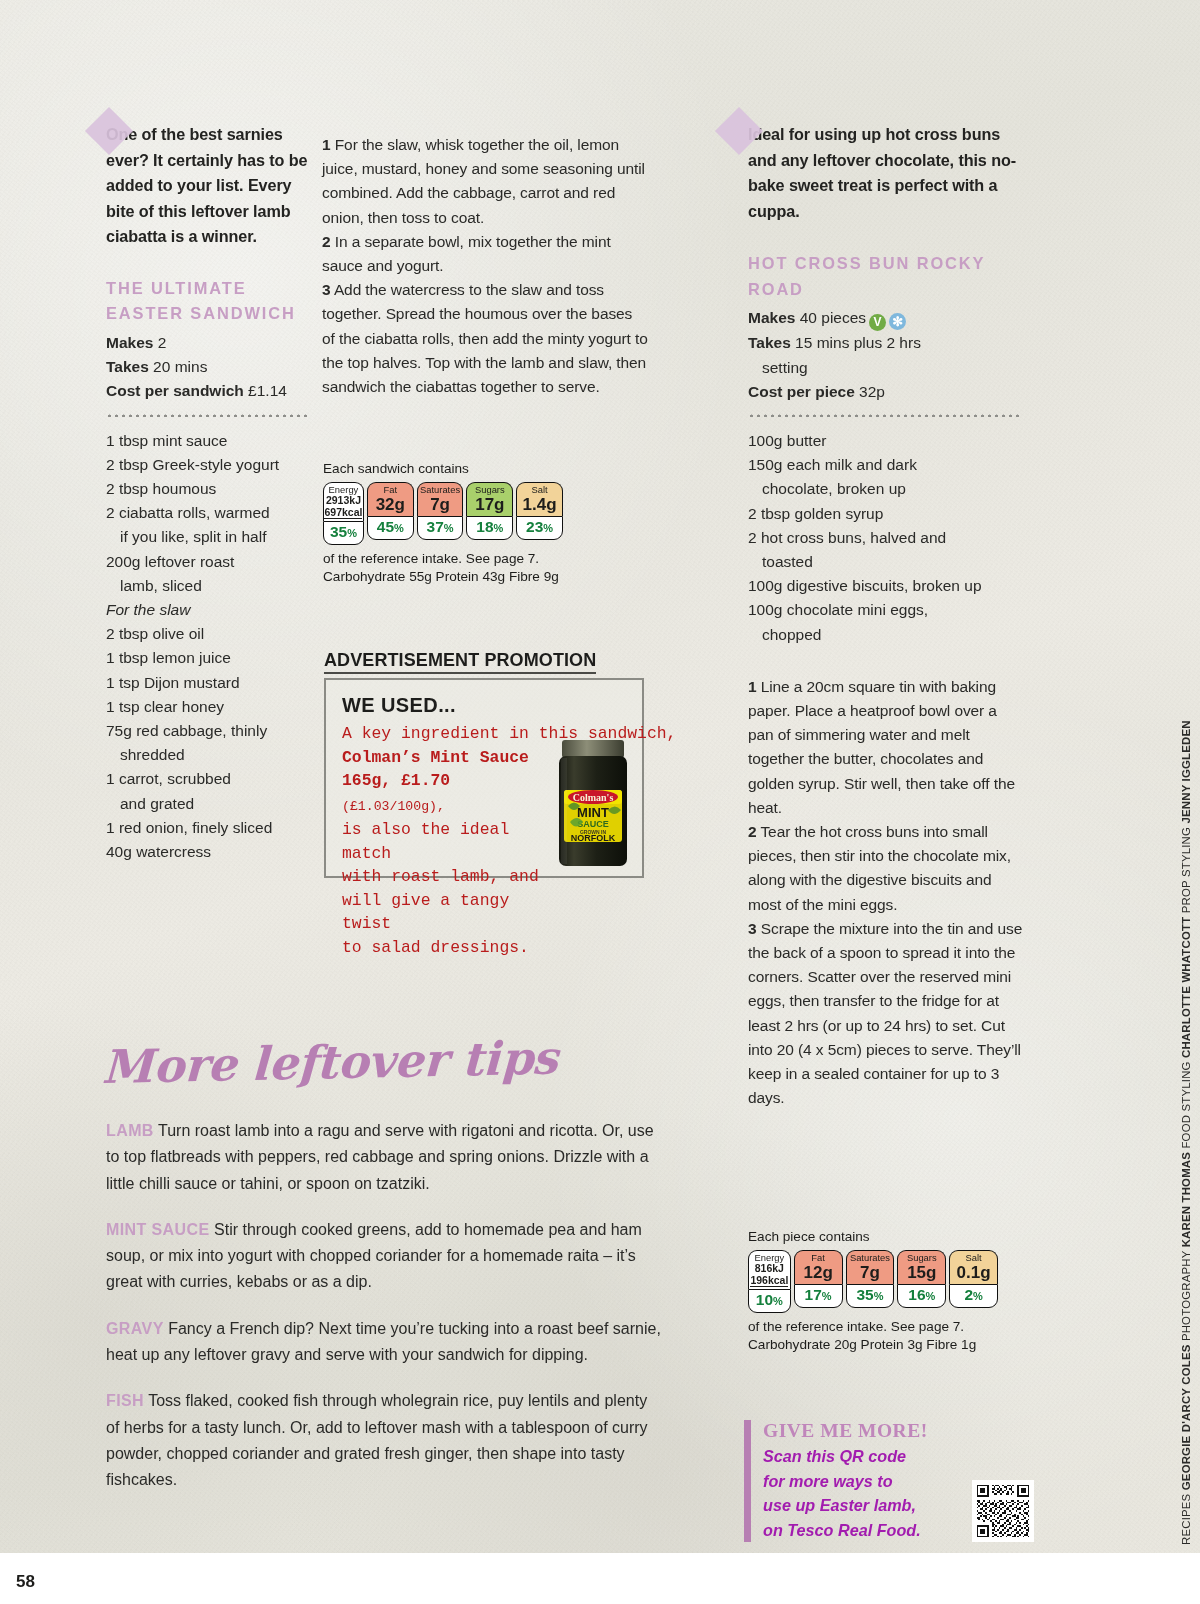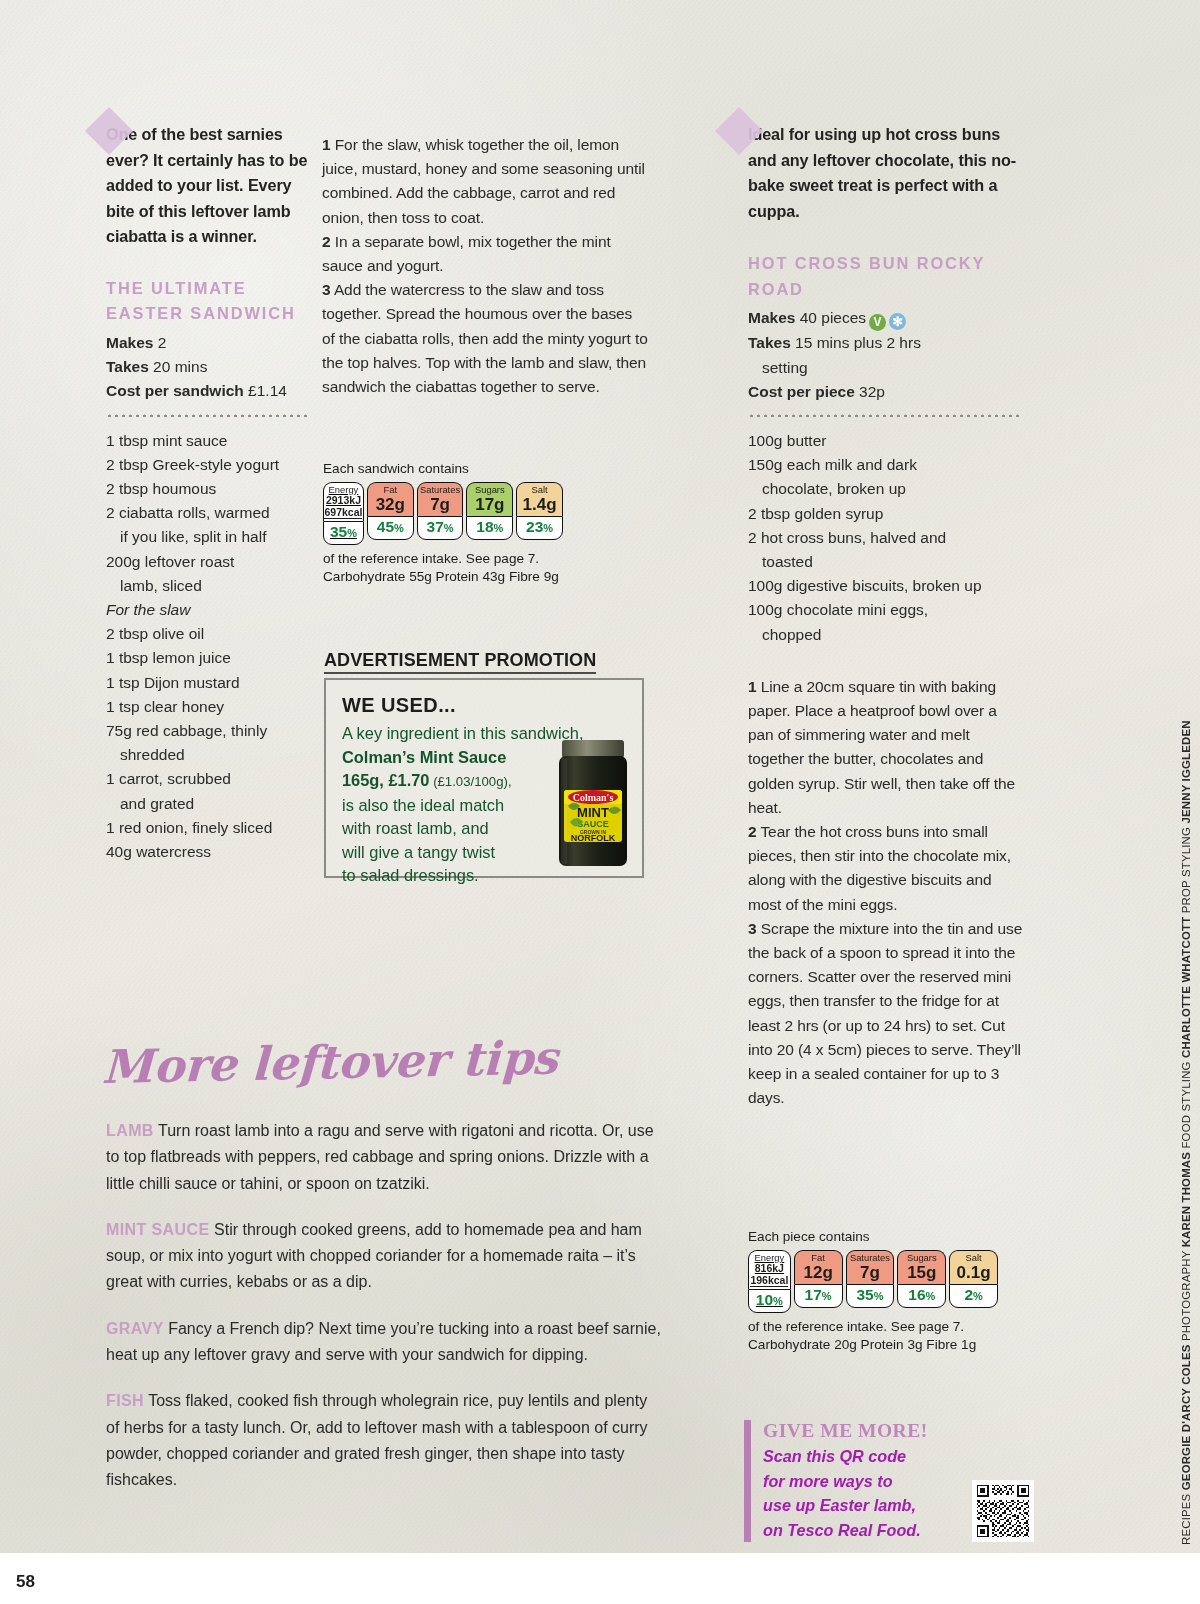--- a/index.html
+++ b/index.html
@@ -104,21 +104,21 @@
     font-weight:700;
     color:#fff;
   }
   .badge.veg { background:#71ab46; }
   .badge.freeze { background:#7fb8dd; font-size: 13px; }
 
   
   .nutri-caption { font-size: 13.6px; line-height: 18px; color:#1d1d1b; margin-bottom: 4px; }
   .nutri { display:flex; gap:3px; }
   .cell { width: 56px; }
-  .cell.energy { width: 49px; text-decoration: underline; }
+  .cell.energy { width: 49px; }
   .cell-top {
     border: 1.6px solid #111;
     border-bottom: none;
     border-radius: 9px 9px 0 0;
     text-align:center;
     padding: 1px 0 2px;
     background:#fff;
   }
   .cell-top .lbl { font-size: 9.4px; line-height: 11px; color:#1d1d1b; }
   .cell-top .val { font-size: 17px; line-height: 19px; font-weight:700; color:#1d1d1b; }
@@ -154,22 +154,22 @@
     padding: 14px 14px 10px 16px;
     position:relative;
   }
   .adv-title {
     font-family: "Liberation Sans", sans-serif;
     font-size: 20px; font-weight:700; color:#1d1d1b;
     letter-spacing: .4px;
     margin-bottom: 5px;
   }
   .adv-body {
-    font-family: Liberation Sans, sans-serif;
-    font-size: 16.4px; line-height: 23.5px; color:#14532d;
+    font-family: Liberation Mono, monospace;
+    font-size: 16.4px; line-height: 23.5px; color:#b91c1c;
   }
   .adv-body b { font-weight:700; }
   .adv-body .small { font-size: 13.2px; }
 
   
   .jar { position:absolute; right: 6px; bottom: 6px; width: 86px; height: 132px; }
 
   
   .script-head {
     font-family: "DejaVu Serif", serif;

